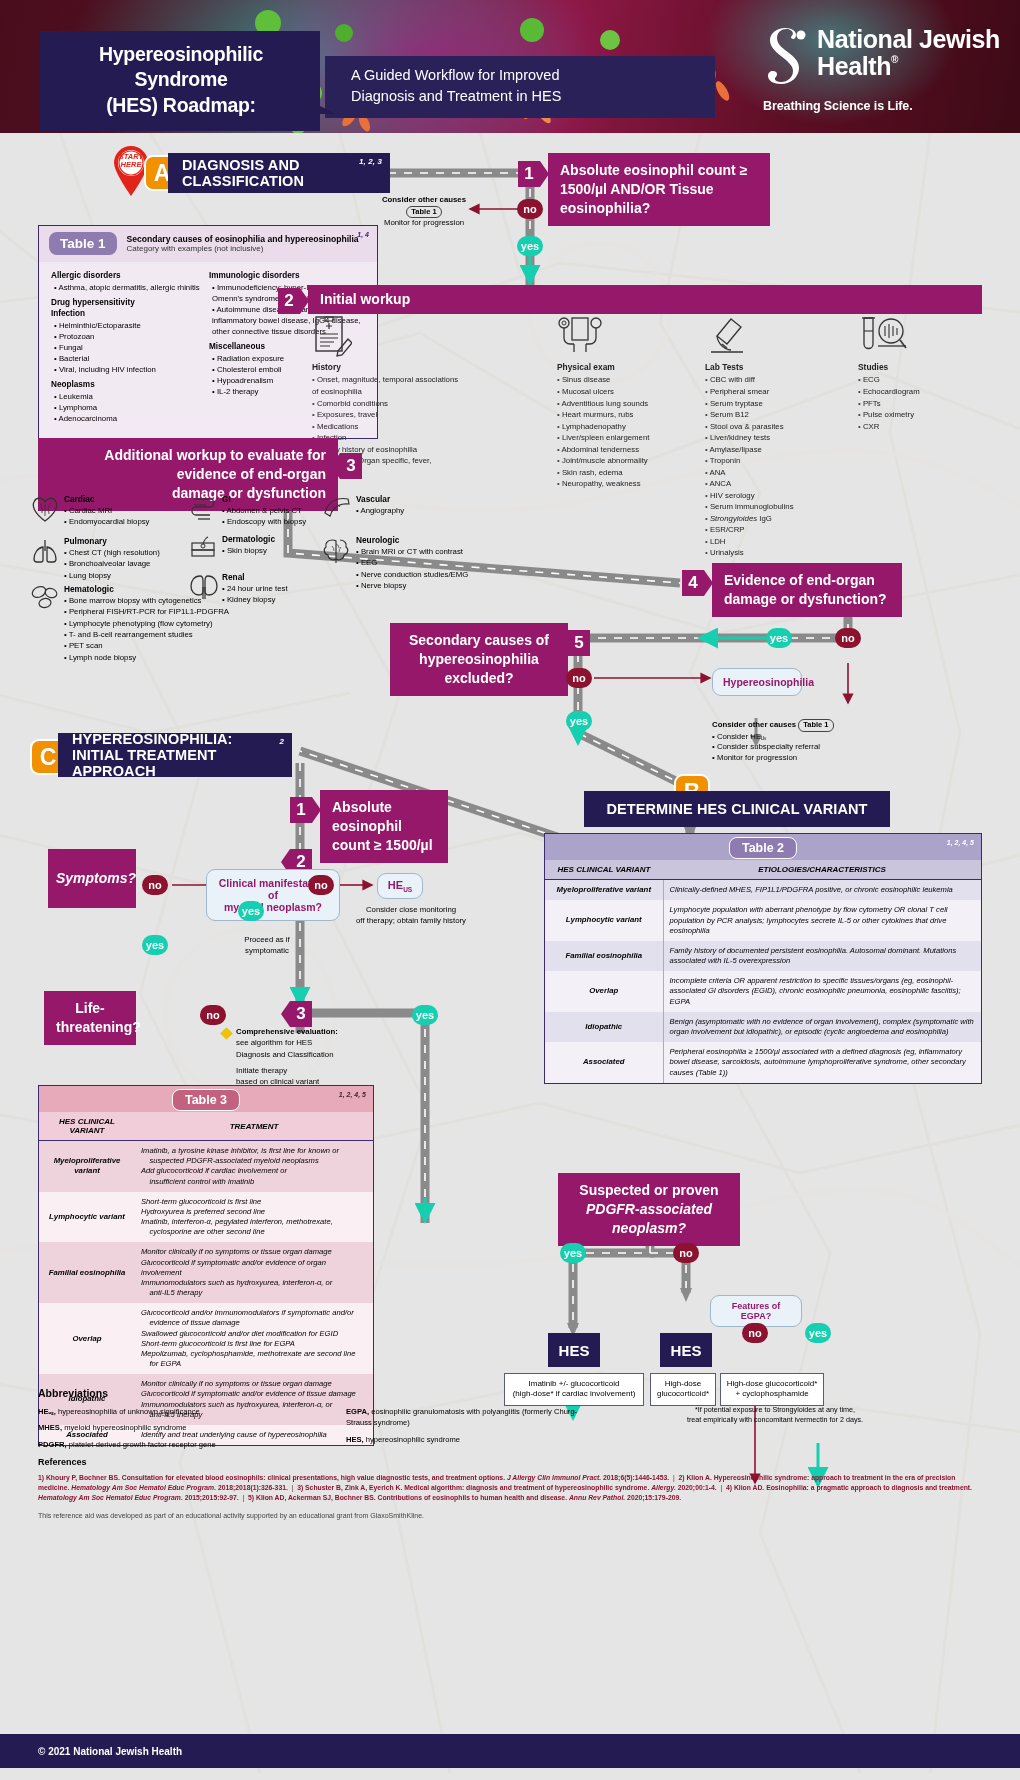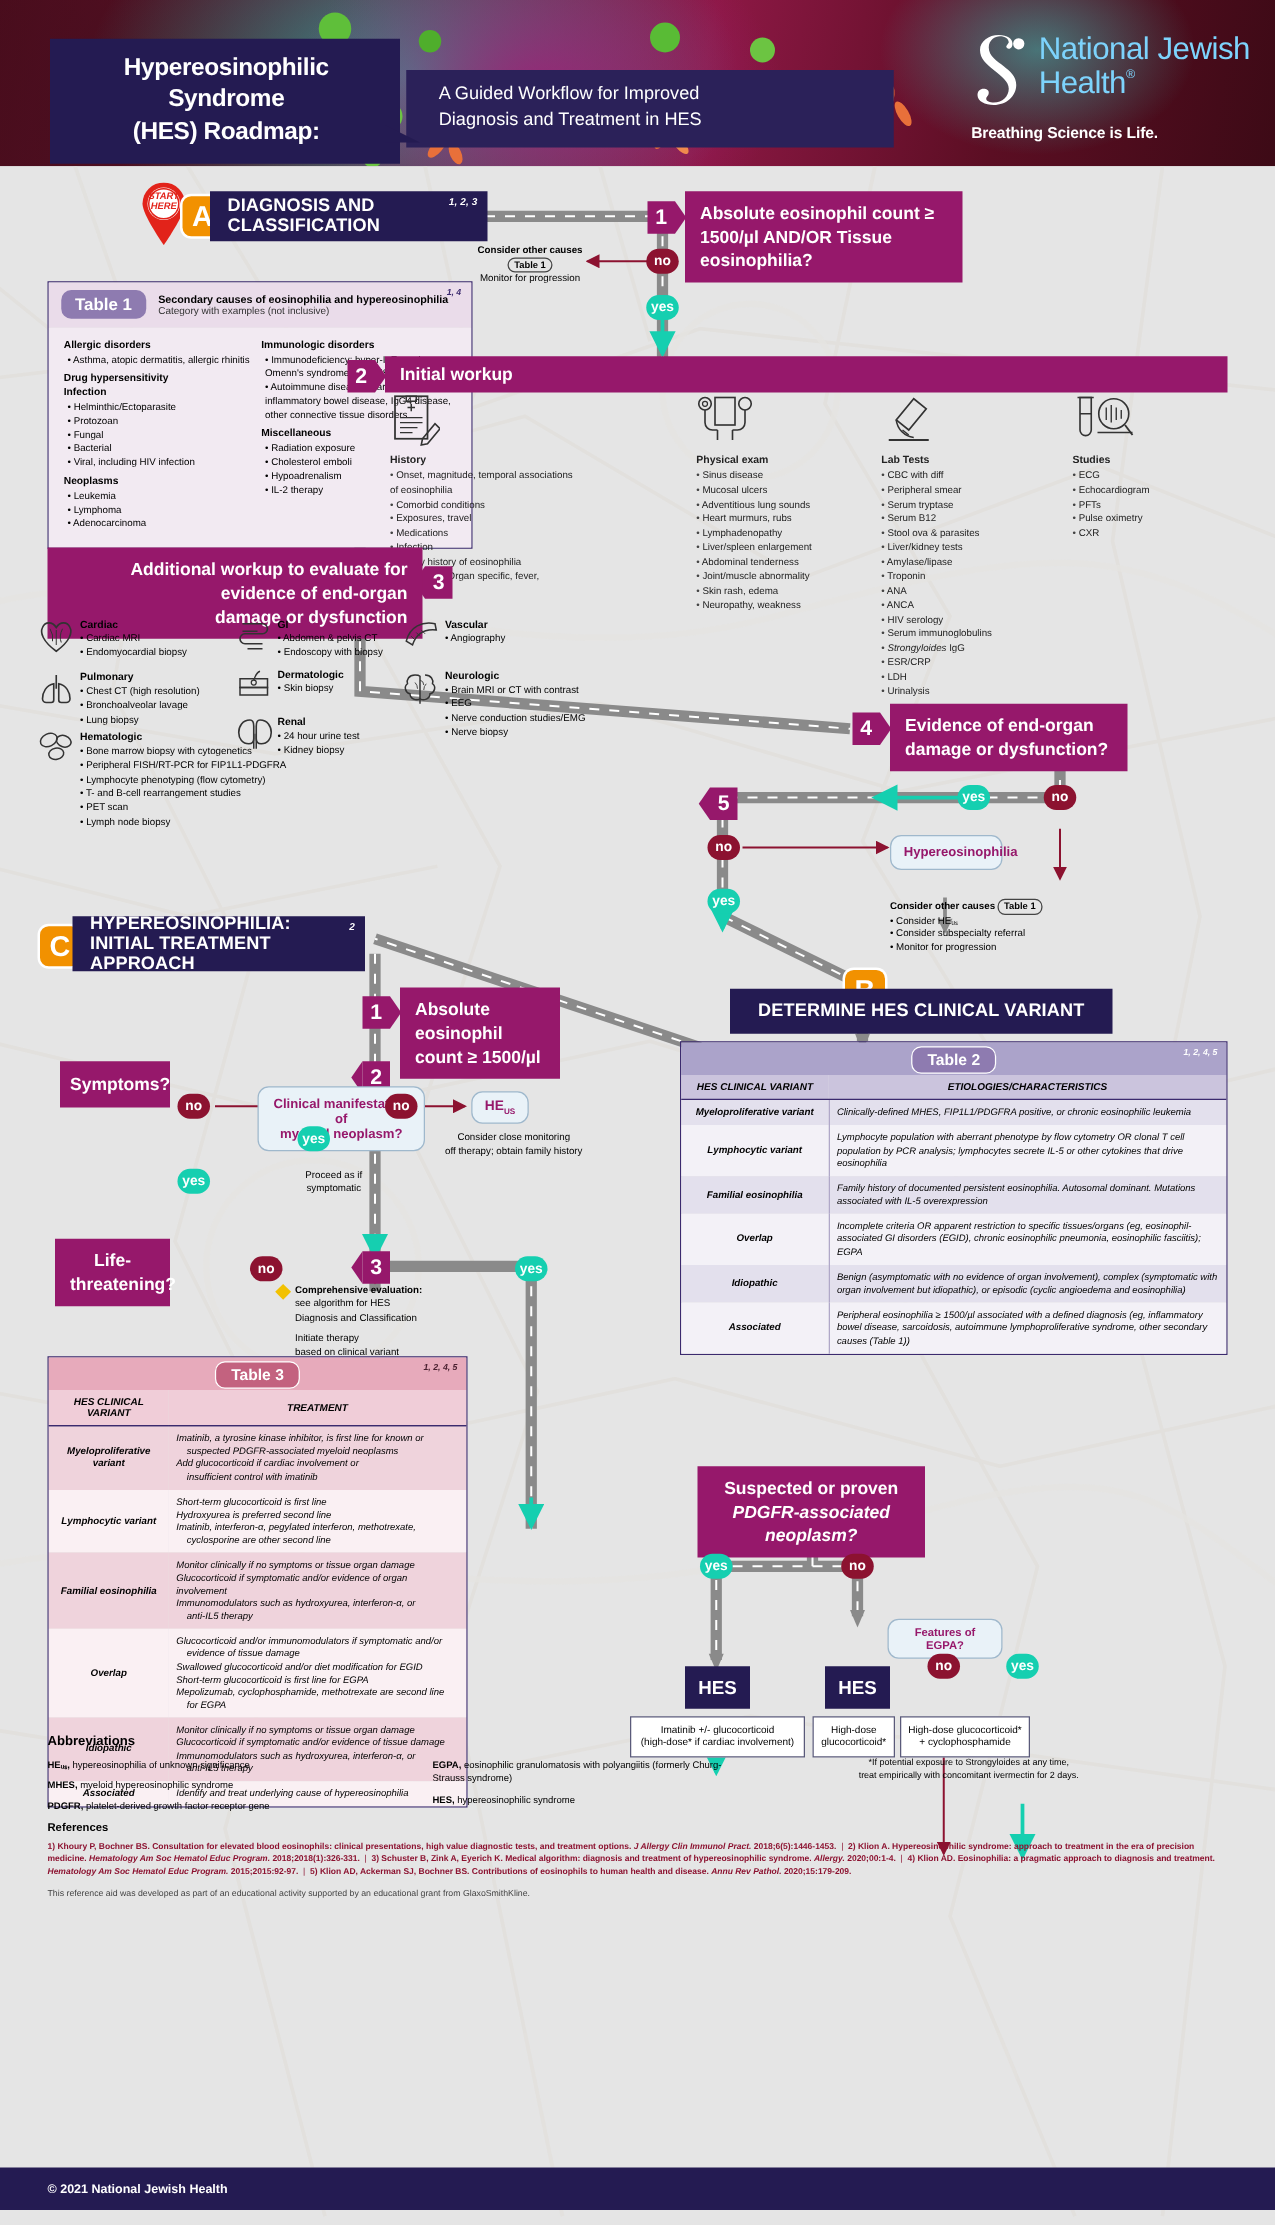--- a/index.html
+++ b/index.html
@@ -26,21 +26,21 @@
   .hdr-title span { display:block; color:#fff; font-weight:bold; font-size:19.5px; line-height:1.3;
     text-align:center; letter-spacing:-.3px;}
   .hdr-sub { position:absolute; left:325px; top:56px; width:390px; background:#2b2159;
     padding:9px 16px 11px 26px; z-index:4; }
   .hdr-sub span { display:block; color:#fff; font-size:14.5px; line-height:1.45; }
   .hdr-tail { position:absolute; left:308px; top:100px; width:0;height:0;
     border-left:28px solid #241b52; border-top:14px solid transparent; border-bottom:0 solid transparent; z-index:6;}
   .njh { position:absolute; right:20px; top:26px; z-index:5; text-align:left; }
   .njh-row { display:flex; align-items:flex-start; }
   .njh-logo { width:46px; height:62px; margin-right:8px; margin-top:2px; }
-  .njh-name { color:#7dd3fc; font-weight:normal; font-size:25px; line-height:1.08; letter-spacing:-.4px;}
+  .njh-name { color:#ffffff; font-weight:bold; font-size:25px; line-height:1.08; letter-spacing:-.4px;}
   .njh-tag { color:#fff; font-weight:bold; font-size:12.5px; margin-top:9px; letter-spacing:-.1px;}
 
   
   .map { position:absolute; left:0; top:133px; width:1020px; height:1647px; background:#e5e5e5; }
   .map svg { position:absolute; inset:0; }
 
   
   .abs { position:absolute; }
   .sect-hdr { background:#241b52; color:#fff; font-weight:bold; font-size:14.5px;
      display:flex; align-items:center; padding:9px 14px; letter-spacing:.1px;}
@@ -547,20 +547,24 @@
 
   <div class="step-num r" style="left:682px;top:437px;">4</div>
   <div class="q-box abs" style="left:712px;top:430px;width:190px;">
     <div>Evidence of end-organ</div>
     <div>damage or dysfunction?</div>
   </div>
   <div class="pill no" style="left:835px;top:495px;">no</div>
   <div class="pill yes" style="left:766px;top:495px;">yes</div>
 
   <div class="step-num l" style="left:568px;top:497px;">5</div>
+  <div class="q-box abs" style="left:390px;top:490px;width:178px;text-align:center;">
+    <div>Secondary causes of</div>
+    <div>hypereosinophilia excluded?</div>
+  </div>
   <div class="pill no" style="left:566px;top:535px;">no</div>
   <div class="pill yes" style="left:566px;top:578px;">yes</div>
 
   <div class="rb abs" style="left:712px;top:535px;width:90px;">Hypereosinophilia</div>
   <div class="note abs" style="left:712px;top:586px;width:220px;">
     <div><b>Consider other causes</b>
       <span class="t1chip">Table 1</span></div>
     <ul style="list-style:none;" id="hypereos-items">
         <li>• Consider HEᵤₛ</li>
         <li>• Consider subspecialty referral</li>
@@ -578,21 +582,21 @@
     <span>INITIAL TREATMENT APPROACH</span>
   </div>
 
   <div class="step-num r" style="left:290px;top:664px;">1</div>
   <div class="q-box abs" style="left:320px;top:657px;width:128px;">
     <div>Absolute eosinophil</div>
     <div>count ≥ 1500/µl</div>
   </div>
 
   <div class="step-num l" style="left:290px;top:716px;">2</div>
-  <div class="q-box abs" style="left:48px;top:716px;width:88px;text-align:center;padding:9px 8px;">Symptoms?</div>
+  <div class="q-box abs" style="left:48px;top:716px;width:88px;text-align:center;padding:20px 8px;font-style:italic;">Symptoms?</div>
   <div class="pill no" style="left:142px;top:742px;">no</div>
   <div class="pill yes" style="left:142px;top:802px;">yes</div>
   <div class="rb abs" style="left:206px;top:736px;width:134px;">
     <div>Clinical manifestation of</div>
     <div>myeloid neoplasm?</div>
   </div>
   <div class="pill no" style="left:308px;top:742px;">no</div>
   <div class="pill yes" style="left:238px;top:768px;">yes</div>
   <div class="rb abs" style="left:377px;top:740px;width:46px;padding:5px 4px;font-size:11px;">
     <span>HE</span><sub style="font-size:6.5px;">US</sub>

